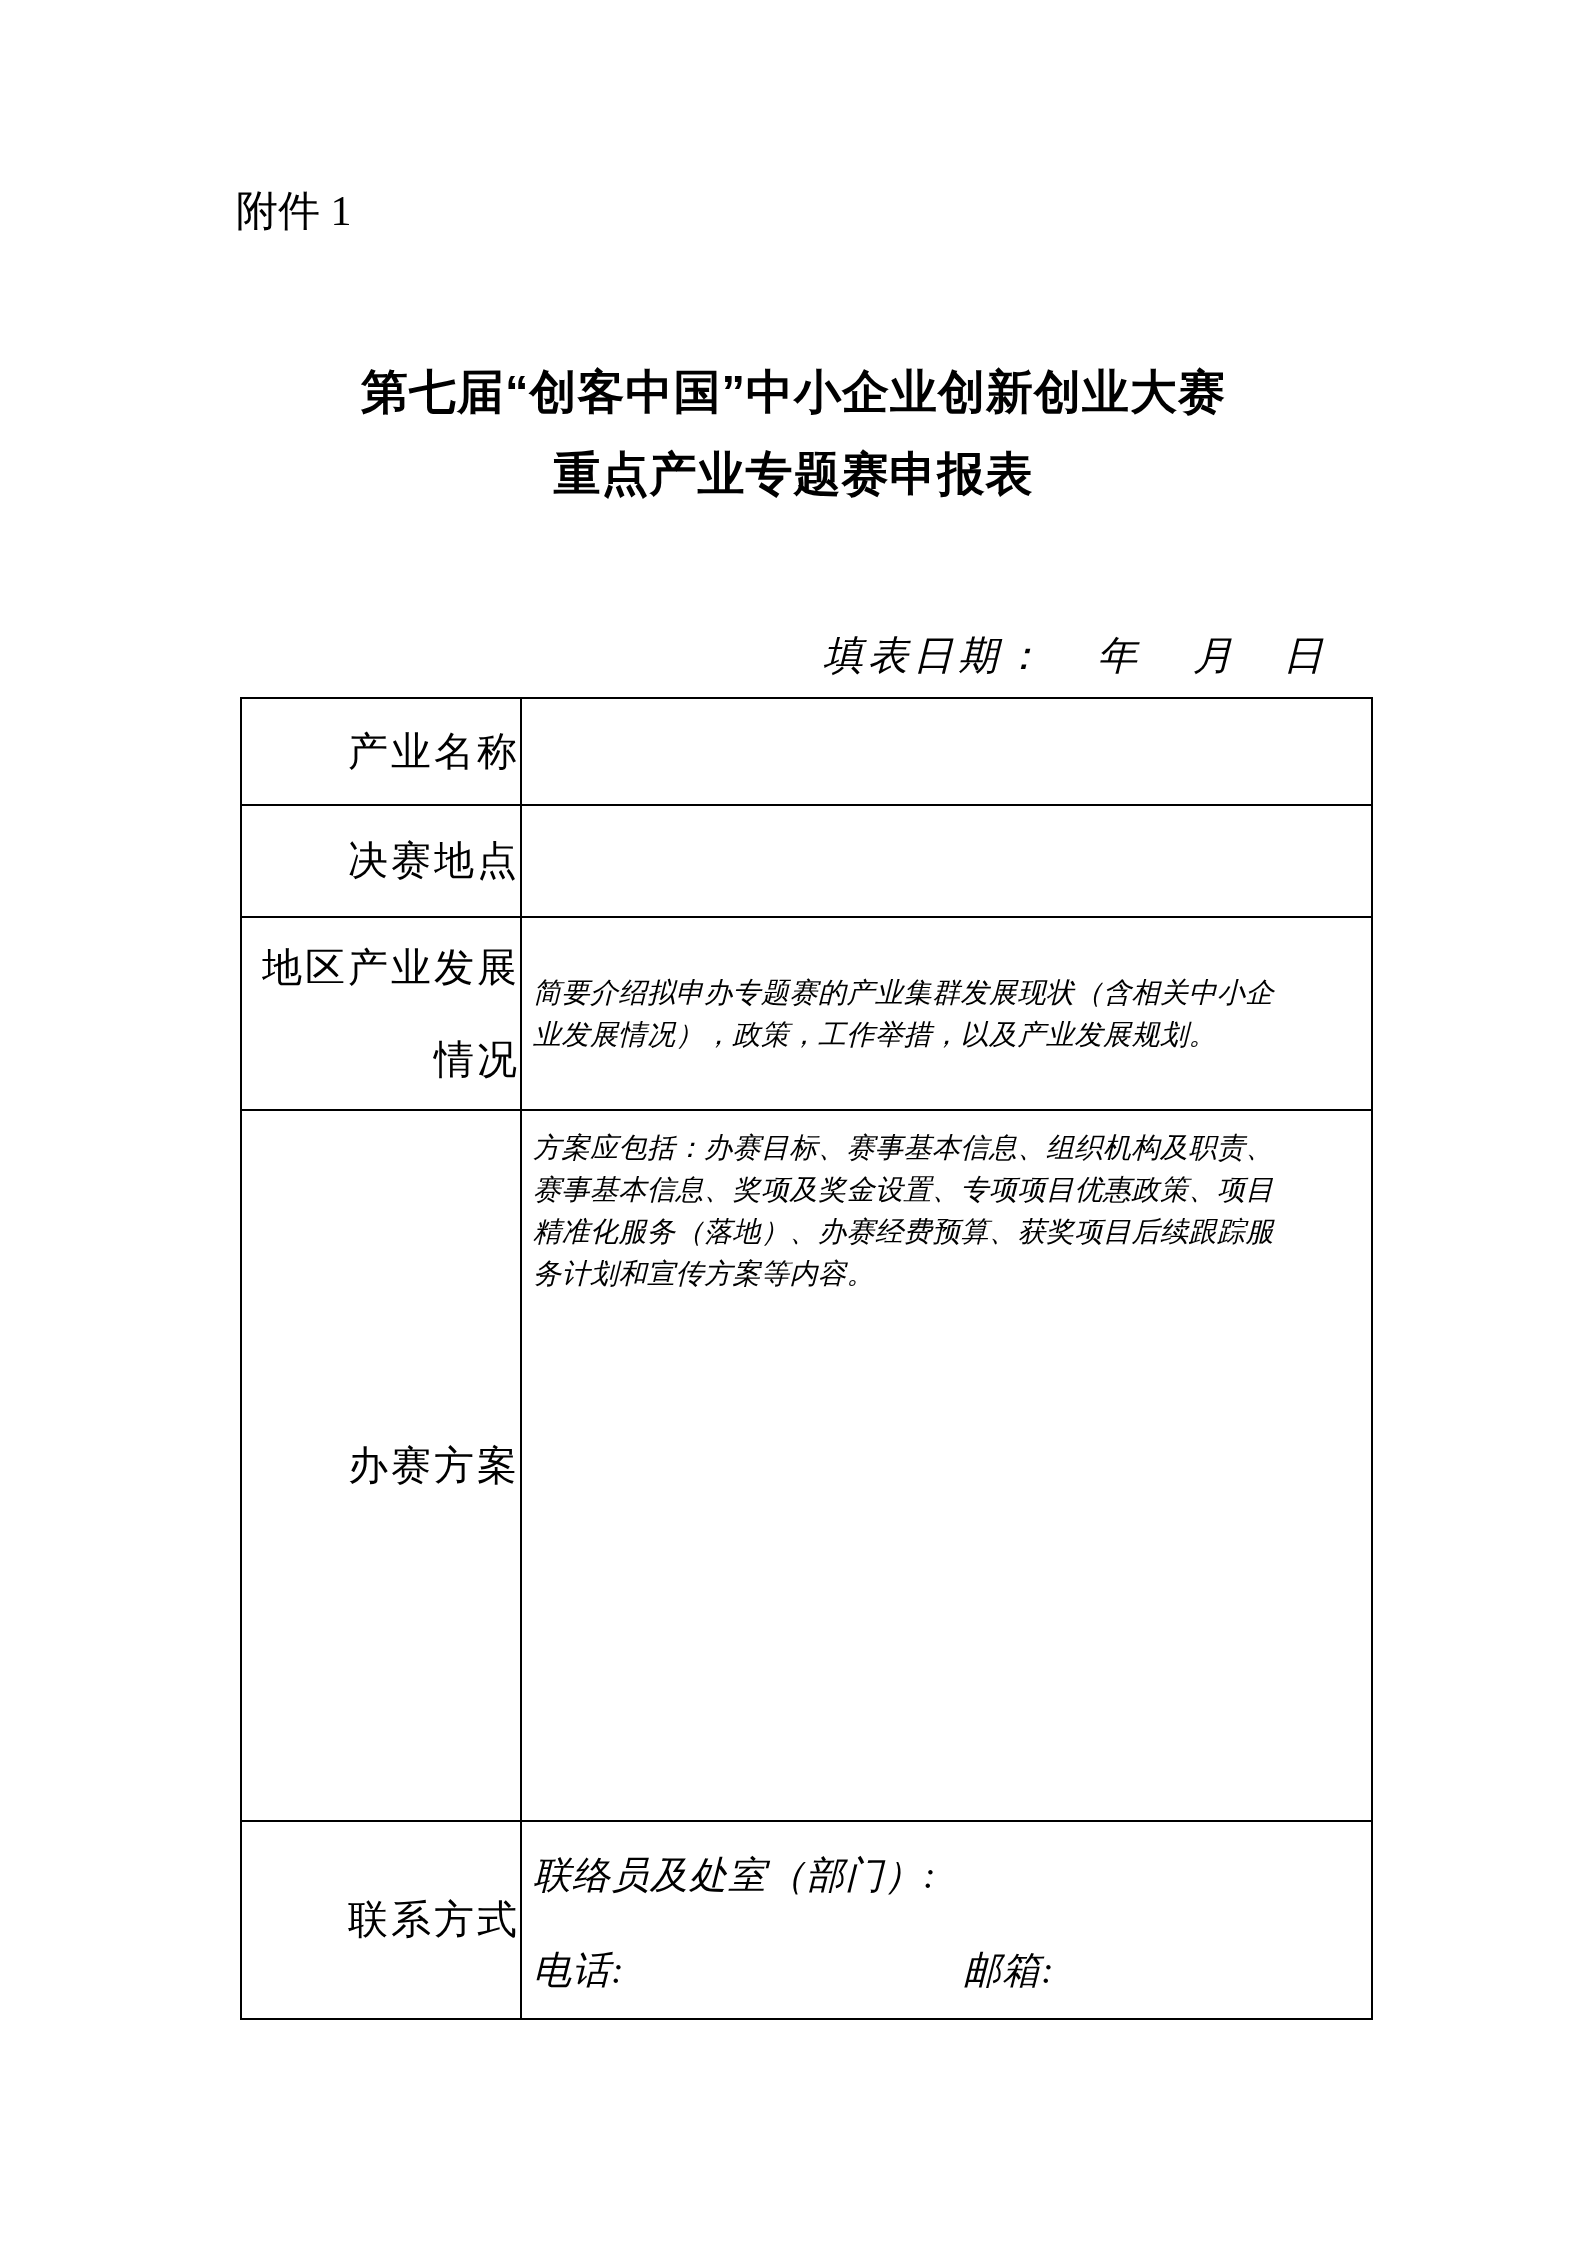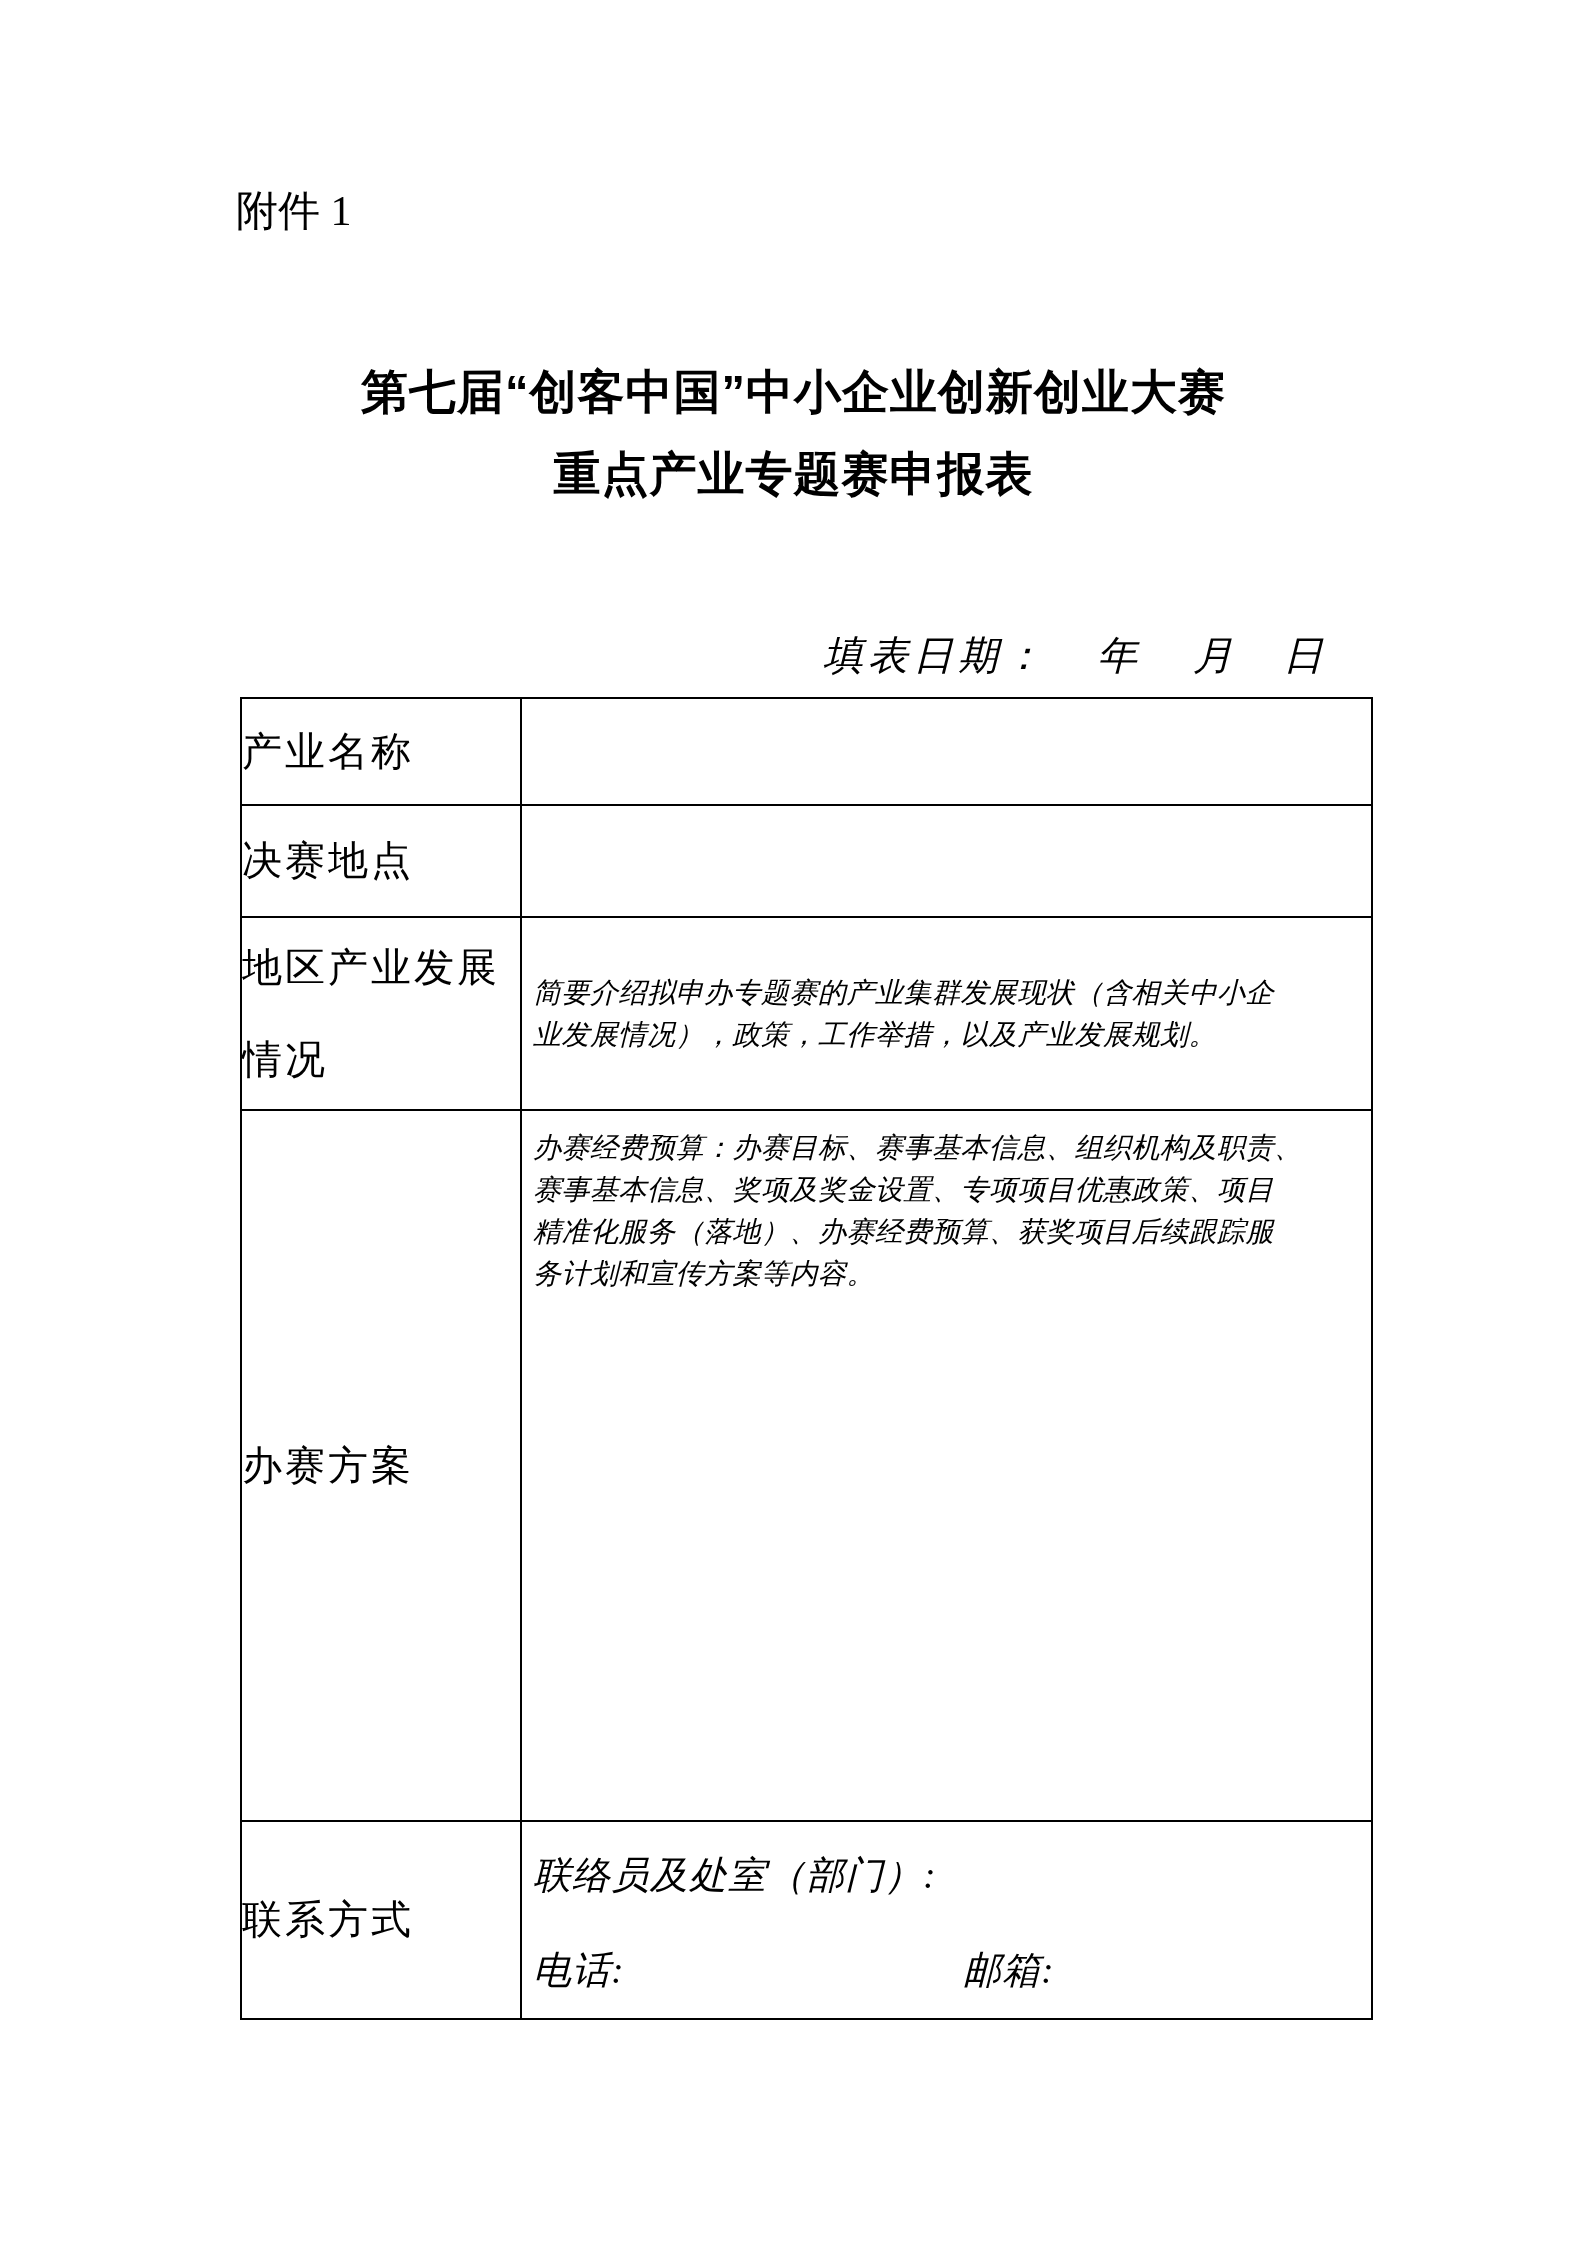--- a/index.html
+++ b/index.html
@@ -46,21 +46,21 @@
     border-collapse:collapse;
     table-layout:fixed;
   }
   .app-table td {
     border:2px solid #000000;
     padding:0;
     vertical-align:middle;
   }
   .app-table col.c1 { width:280px; }
   .app-table td.label {
-    text-align:left;
+    text-align:right;
     font-size:40px;
     letter-spacing:3px;
     line-height:1.25;
   }
   .app-table td.label .lbl2 { display:block; margin-top:42px; }
   .row1 td { height:105px; }
   .row2 td { height:110px;margin-top:8px; }
   .row3 td { height:191px; }
   .row4 td { height:709px; }
   .row5 td { height:196px; }
@@ -125,21 +125,21 @@
           <div class="note">
             <div>简要介绍拟申办专题赛的产业集群发展现状（含相关中小企</div>
             <div>业发展情况），政策，工作举措，以及产业发展规划。</div>
           </div>
         </td>
       </tr>
       <tr class="row4">
         <td class="label">办赛方案</td>
         <td class="value">
           <div class="note">
-            <div>办赛经费预算：办赛目标、赛事基本信息、组织机构及职责、</div>
+            <div>方案应包括：办赛目标、赛事基本信息、组织机构及职责、</div>
             <div>赛事基本信息、奖项及奖金设置、专项项目优惠政策、项目</div>
             <div>精准化服务（落地）、办赛经费预算、获奖项目后续跟踪服</div>
             <div>务计划和宣传方案等内容。</div>
           </div>
         </td>
       </tr>
       <tr class="row5">
         <td class="label">联系方式</td>
         <td class="value">
           <div class="contact-block">

